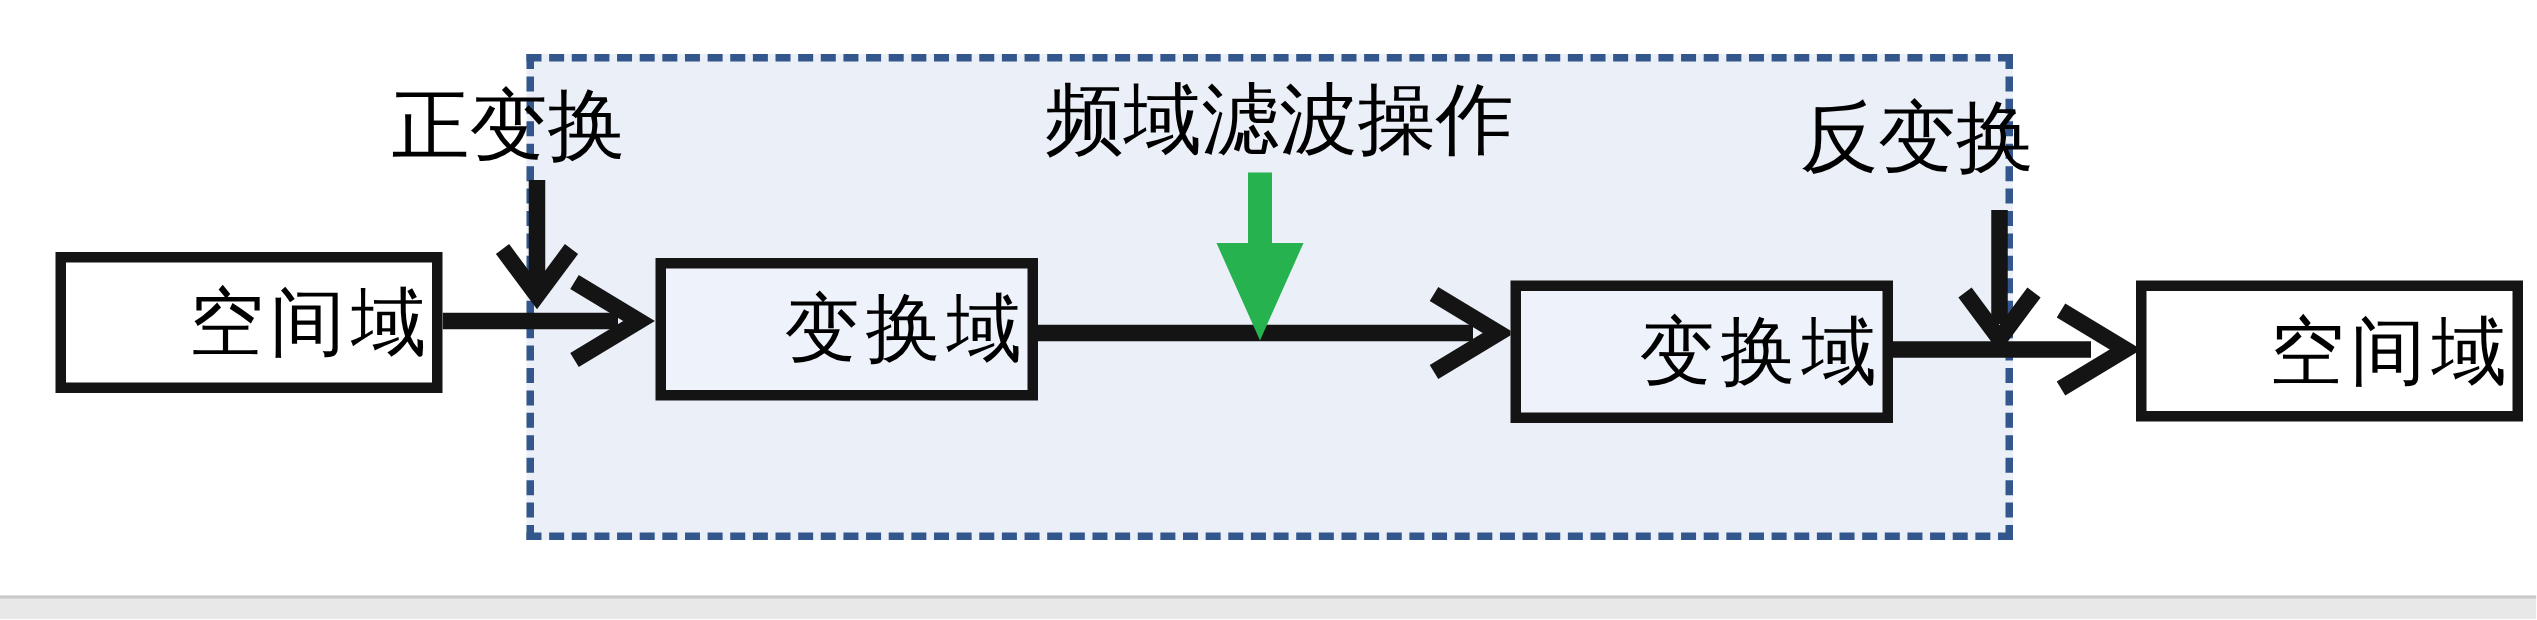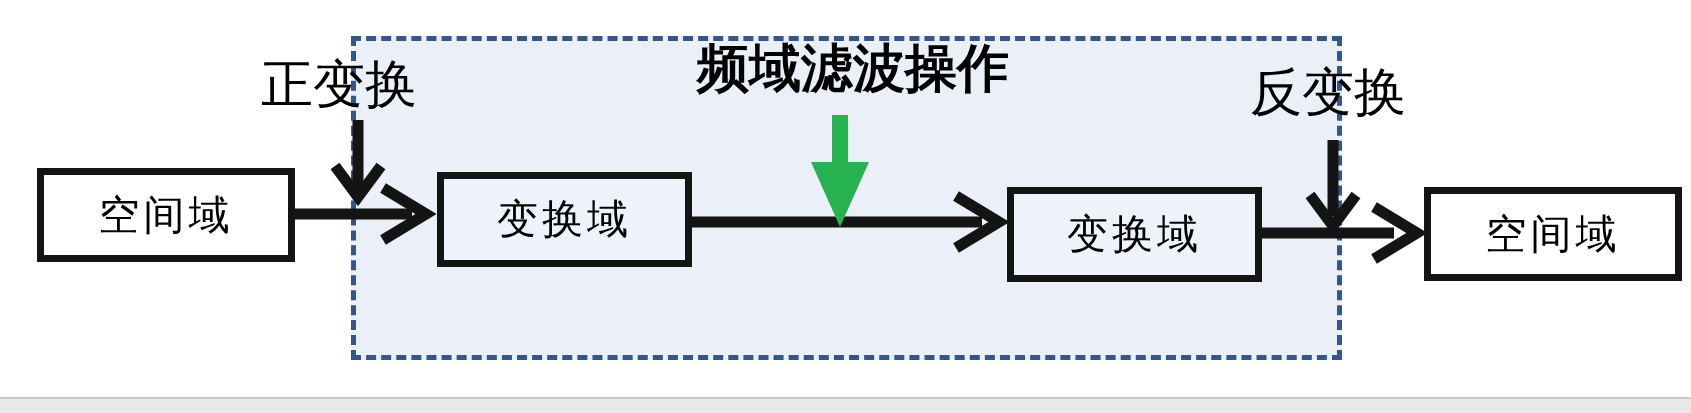--- a/index.html
+++ b/index.html
@@ -45,44 +45,44 @@
     fill: var(--green);
     stroke: none;
   }
   
   .dbox {
     position: absolute;
     border: 7px solid var(--ink);
     background: #ffffff;
     display: flex;
     align-items: center;
-    justify-content: center;
-    font-size: 41px;
+    justify-content: flex-end;
+    font-size: 50px;
     color: #000000;
     letter-spacing: 4px;
     z-index: 3;
     box-sizing: border-box;
   }
   .dbox.inner { background: var(--inner-box-fill); font-family: Liberation Serif, serif; }
   #box-spatial-left  { left: 37px;   top: 168px; width: 258px; height: 94px; }
   #box-transform-left{ left: 437px;  top: 172px; width: 255px; height: 95px; }
   #box-transform-right{ left: 1007px; top: 187px; width: 255px; height: 95px; }
   #box-spatial-right { left: 1424px; top: 187px; width: 258px; height: 94px; }
   
   .flabel {
     position: absolute;
     font-size: 52px;
     color: #000000;
     white-space: nowrap;
     z-index: 4;
     line-height: 1.1;
   }
   #label-forward  { left: 261px;  top: 56px; }
-  #label-filter   { left: 697px;  top: 40px; font-weight: bold; }
-  #label-inverse  { left: 1250px; top: 64px; }
+  #label-filter   { left: 697px;  top: 52px; }
+  #label-inverse  { left: 1200px; top: 64px; }
   
   .footer-bar {
     position: absolute;
     left: 0;
     top: 397px;
     width: 100%;
     height: 16px;
     background: var(--footer-fill);
     border-top: 2px solid var(--footer-border);
     box-sizing: border-box;

